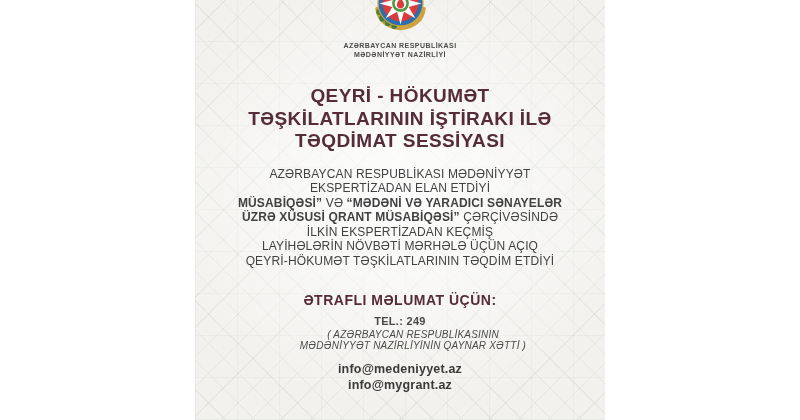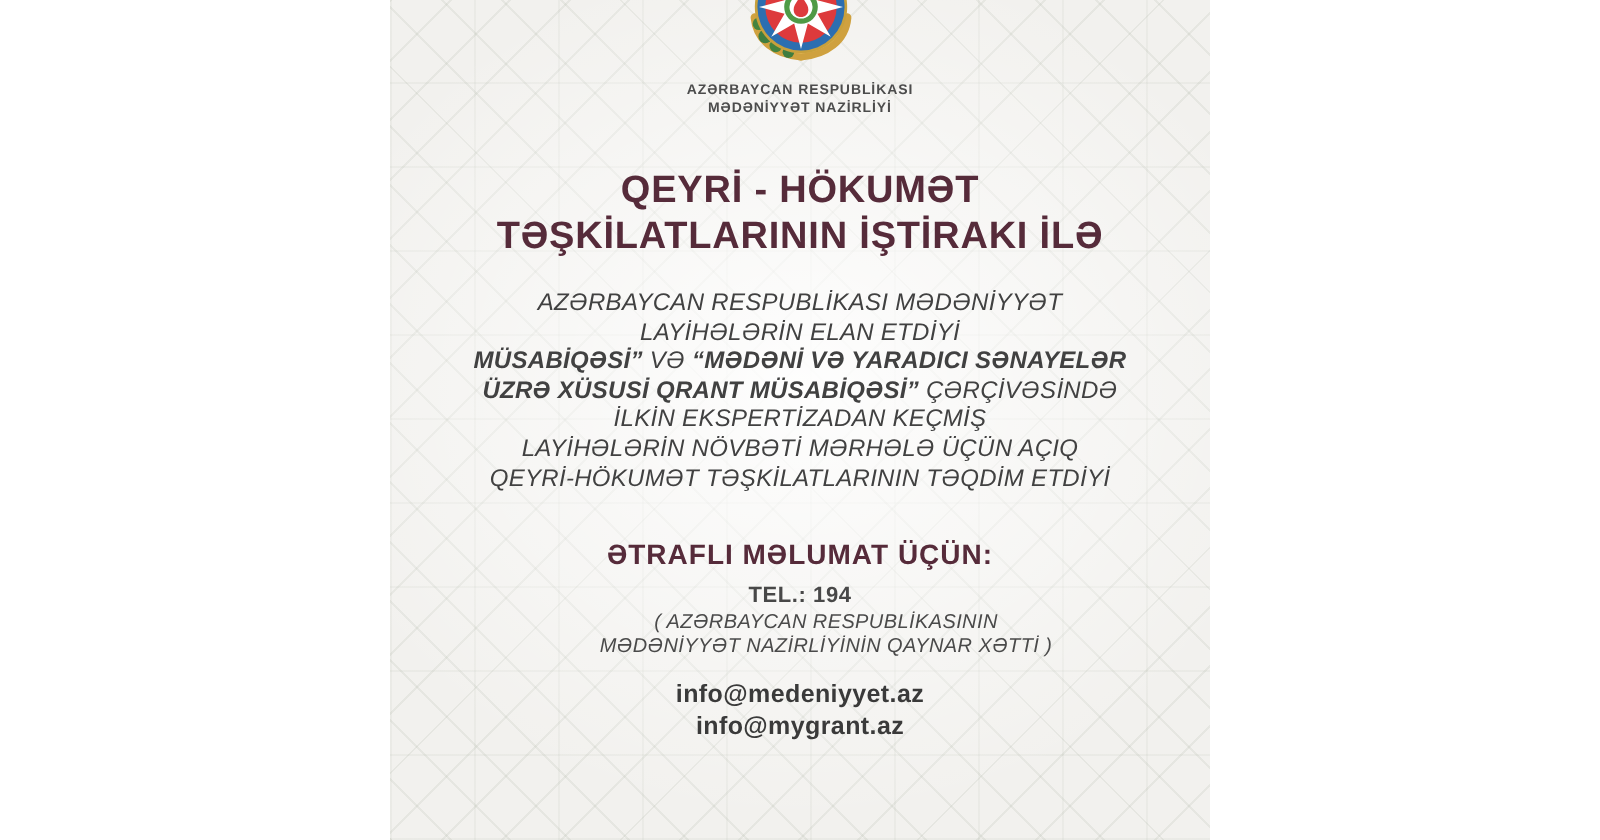--- a/index.html
+++ b/index.html
@@ -29,21 +29,21 @@
     font-size:7px;line-height:8.5px;font-weight:700;letter-spacing:0.45px;
     color:#4c4c4c;
   }
   .title{
     margin:26px 0 0 0;
     font-size:19px;line-height:22.5px;font-weight:700;letter-spacing:0.4px;
     color:#562b3a;
   }
   .body-text{
     margin-top:14px;
-    font-style:italic;font-size:12px;line-height:14.6px;letter-spacing:0.15px;
+    font-size:12px;line-height:14.6px;letter-spacing:0.15px;
     color:#414141;
   }
   .body-text .b{font-weight:700;}
   .contact-heading{
     margin-top:23px;
     font-size:14px;font-weight:700;letter-spacing:0.5px;
     color:#562b3a;
   }
   .phone{
     margin-top:7px;
@@ -90,35 +90,36 @@
     </div>
 
     <div class="org">
       <div>AZƏRBAYCAN RESPUBLİKASI</div>
       <div>MƏDƏNİYYƏT NAZİRLİYİ</div>
     </div>
 
     <h1 class="title">
       <div>QEYRİ - HÖKUMƏT</div>
       <div>TƏŞKİLATLARININ İŞTİRAKI İLƏ</div>
+      <div>TƏQDİMAT SESSİYASI</div>
     </h1>
 
     <div class="body-text" id="bodyText">
         <div><span>AZƏRBAYCAN RESPUBLİKASI MƏDƏNİYYƏT</span></div>
-        <div><span>LAYİHƏLƏRİN ELAN ETDİYİ</span></div>
+        <div><span>EKSPERTİZADAN ELAN ETDİYİ</span></div>
         <div><span class="b">MÜSABİQƏSİ”</span><span> VƏ </span><span class="b">“MƏDƏNİ VƏ YARADICI SƏNAYELƏR</span></div>
         <div><span class="b">ÜZRƏ XÜSUSİ QRANT MÜSABİQƏSİ”</span><span> ÇƏRÇİVƏSİNDƏ</span></div>
         <div><span>İLKİN EKSPERTİZADAN KEÇMİŞ</span></div>
         <div><span>LAYİHƏLƏRİN NÖVBƏTİ MƏRHƏLƏ ÜÇÜN AÇIQ</span></div>
         <div><span>QEYRİ-HÖKUMƏT TƏŞKİLATLARININ TƏQDİM ETDİYİ</span></div>
       </div>
 
     <div class="contact">
       <div class="contact-heading">ƏTRAFLI MƏLUMAT ÜÇÜN:</div>
-      <div class="phone">TEL.: 194</div>
+      <div class="phone">TEL.: 249</div>
       <div class="note">
         <div>( AZƏRBAYCAN RESPUBLİKASININ</div>
         <div>MƏDƏNİYYƏT NAZİRLİYİNİN QAYNAR XƏTTİ )</div>
       </div>
       <div class="emails">
         <div>info@medeniyyet.az</div>
         <div>info@mygrant.az</div>
       </div>
     </div>
 

